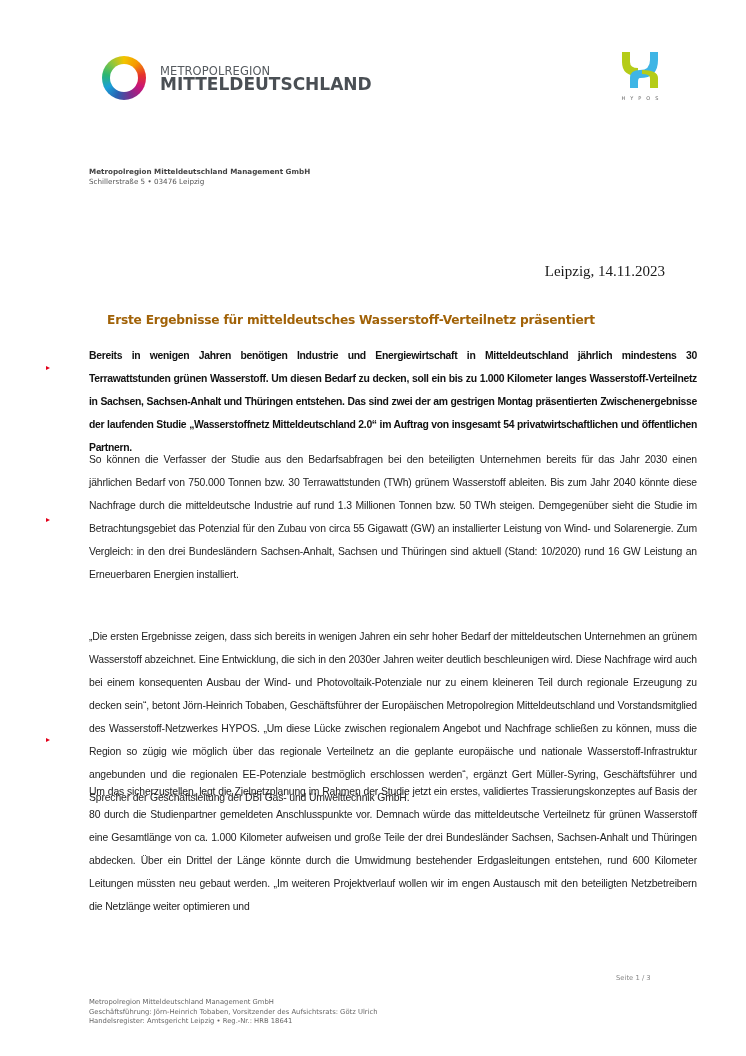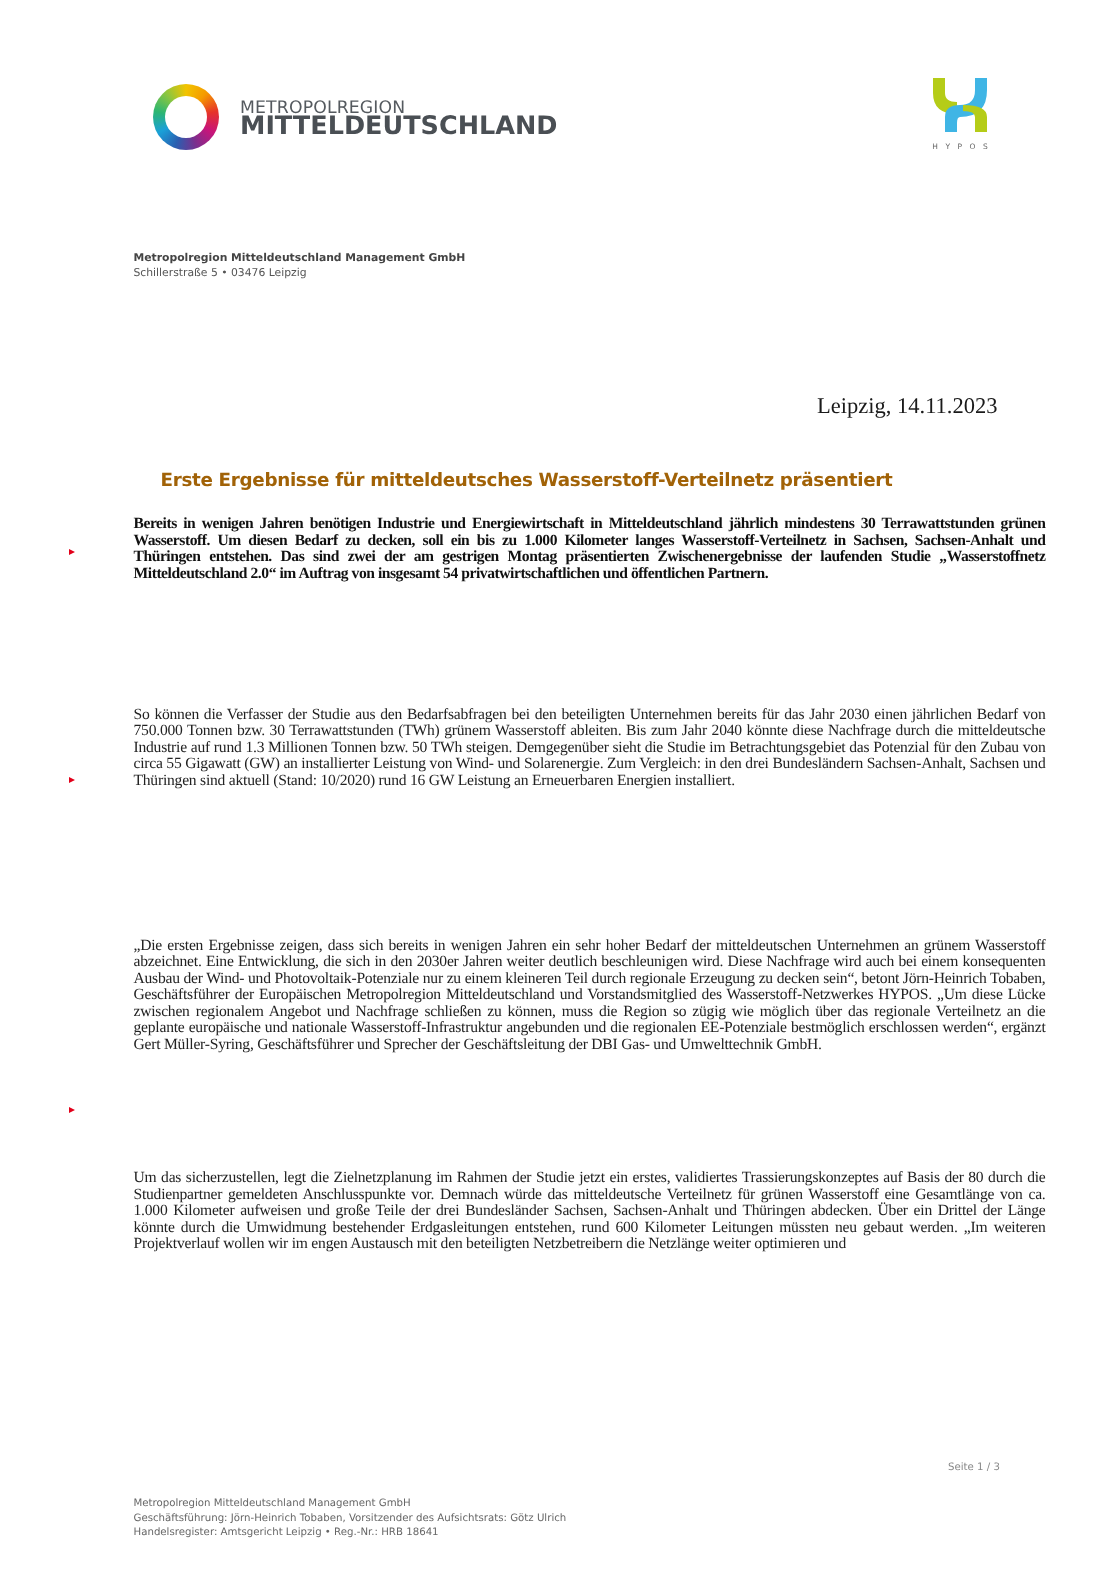--- a/index.html
+++ b/index.html
@@ -19,30 +19,30 @@
     .logo-hypos svg { display: block; margin: 0 auto; }
     .logo-hypos .cap { font-family: "DejaVu Sans", sans-serif; font-size: 5px; letter-spacing: 5px; color: #666; margin-top: 3px; padding-left: 5px; }
 
     .sender { position: absolute; left: 89px; top: 167px; font-family: "DejaVu Sans", sans-serif; font-size: 7.2px; color: #555; line-height: 10px; }
     .sender .s1 { font-weight: bold; color: #444; }
 
     .date { position: absolute; right: 49px; top: 263px; font-family: "Liberation Serif", "DejaVu Serif", serif; font-size: 15px; color: #1a1a1a; }
 
     .headline { position: absolute; left: 89px; top: 313px; width: 580px; font-family: "DejaVu Sans", sans-serif; font-size: 12.2px; font-weight: bold; color: #a16207; letter-spacing: -0.2px; margin-left: 18px; }
 
-    .para { position: absolute; left: 89px; width: 608px; font-family: Liberation Serif, serif; font-size: 10.4px; line-height: 11px; text-align: justify; color: #222; letter-spacing: -0.15px; }
+    .para { position: absolute; left: 89px; width: 608px; font-family: Liberation Sans, sans-serif; font-size: 10.4px; line-height: 23px; text-align: justify; color: #222; letter-spacing: -0.15px; }
     .para.lead { font-weight: bold; color: #111; letter-spacing: -0.3px; }
     .p1 { top: 344px; }
-    .p2 { top: 471px; }
+    .p2 { top: 448px; }
     .p3 { top: 625px; }
     .p4 { top: 780px; }
 
     .marker { position: absolute; left: 46px; width: 0; height: 0; border-top: 2.5px solid transparent; border-bottom: 2.5px solid transparent; border-left: 4px solid #e2001a; }
 
-    .pageno { position: absolute; left: 616px; top: 974px; font-family: "DejaVu Sans", sans-serif; font-size: 6.8px; color: #888; margin-left: 16px; }
+    .pageno { position: absolute; left: 616px; top: 974px; font-family: "DejaVu Sans", sans-serif; font-size: 6.8px; color: #888; }
 
     .footer { position: absolute; left: 89px; top: 998px; font-family: "DejaVu Sans", sans-serif; font-size: 6.8px; color: #666; line-height: 9.6px; }
   </style>
 </head>
 <body>
 
 <div class="page">
 
   <div class="logo-mm">
     <div class="ring">

